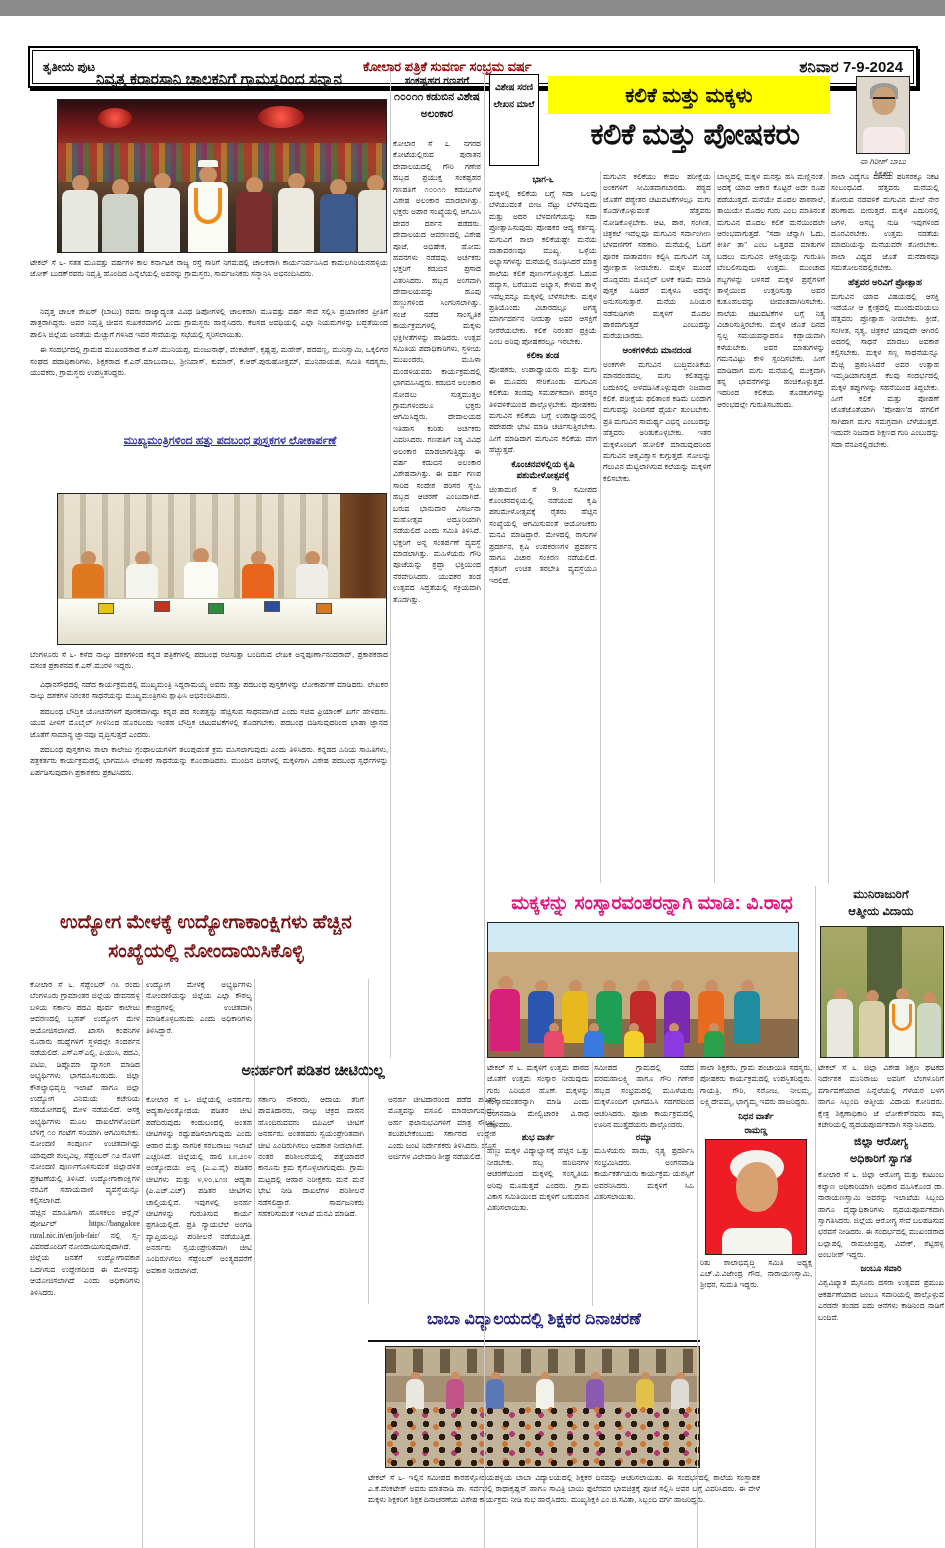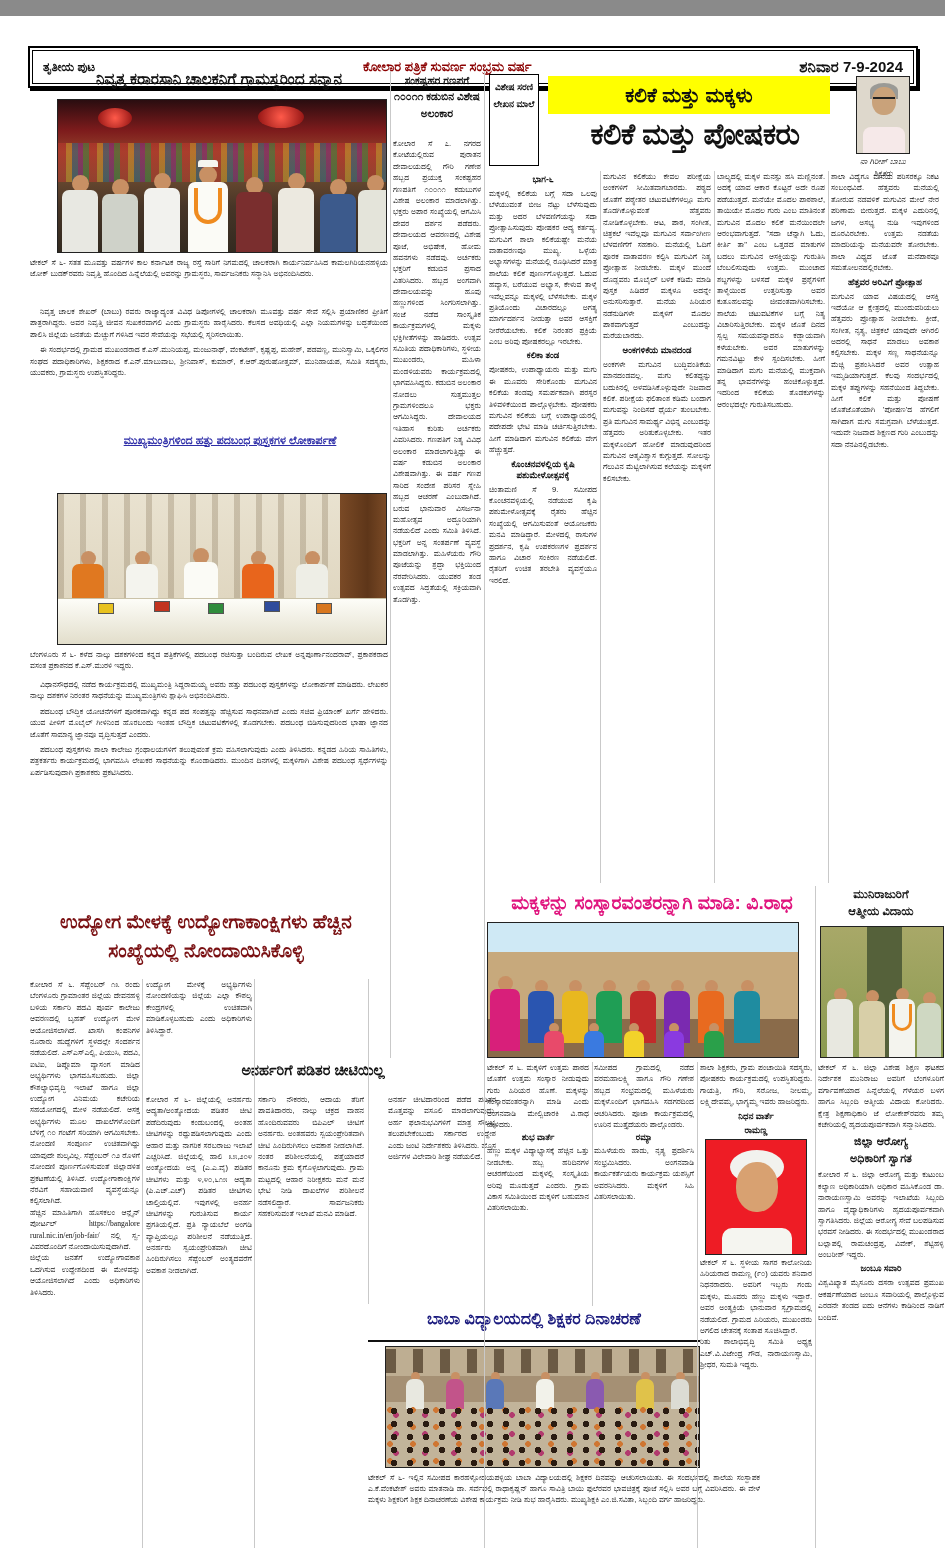--- a/index.html
+++ b/index.html
@@ -323,21 +323,20 @@
   </div>
   <div class="abs" style="left:700px;top:1046px;width:112px;height:500px;overflow:hidden;">
     <div class="t">ಶಾಲಾ ಶಿಕ್ಷಕರು, ಗ್ರಾಮ ಪಂಚಾಯಿತಿ ಸದಸ್ಯರು, ಪೋಷಕರು ಕಾರ್ಯಕ್ರಮದಲ್ಲಿ ಉಪಸ್ಥಿತರಿದ್ದರು. ಗಾಯತ್ರಿ, ಗೌರಿ, ಸರೋಜ, ನೀಲಮ್ಮ, ಲಕ್ಷ್ಮಿದೇವಮ್ಮ, ಭಾಗ್ಯಮ್ಮ ಇವರು ಹಾಜರಿದ್ದರು.</div>
     <div class="sub u">ನಿಧನ ವಾರ್ತೆ</div>
     <div class="sub">ರಾಮಣ್ಣ</div>
     <div class="photo" id="ph5" style="position:relative;width:102px;height:116px;margin:2px auto;">
       <div class="obit-hair"></div>
       <div class="obit-face"></div>
       <div class="obit-shirt"></div>
     </div>
-    <div class="t">ಟೇಕಲ್ ಸೆ ೬. ಸ್ಥಳೀಯ ಸಾಗರ ಕಾಲೋನಿಯ ಹಿರಿಯರಾದ ರಾಮಣ್ಣ (೯೦) ಯವರು ಶನಿವಾರ ನಿಧನರಾದರು. ಅವರಿಗೆ ಇಬ್ಬರು ಗಂಡು ಮಕ್ಕಳು, ಮೂವರು ಹೆಣ್ಣು ಮಕ್ಕಳು ಇದ್ದಾರೆ. ಅವರ ಅಂತ್ಯಕ್ರಿಯೆ ಭಾನುವಾರ ಸ್ವಗ್ರಾಮದಲ್ಲಿ ನಡೆಯಲಿದೆ. ಗ್ರಾಮದ ಹಿರಿಯರು, ಮುಖಂಡರು ಅಗಲಿದ ಚೇತನಕ್ಕೆ ಸಂತಾಪ ಸೂಚಿಸಿದ್ದಾರೆ.</div>
     <div class="t">ರಿತು ಶಾಲಾಭಿವೃದ್ಧಿ ಸಮಿತಿ ಅಧ್ಯಕ್ಷ ಎಚ್.ವಿ.ವಿಜೇಂದ್ರ ಗೌಡ, ನಾರಾಯಣಸ್ವಾಮಿ, ಶ್ರೀಧರ, ಸುಮತಿ ಇದ್ದರು.</div>
   </div>
   <div class="abs" style="left:818px;top:1046px;width:126px;height:500px;overflow:hidden;">
     <div class="t">ಟೇಕಲ್ ಸೆ ೬. ಜಿಲ್ಲಾ ವಿಶೇಷ ಶಿಕ್ಷಣ ಘಟಕದ ನಿರ್ದೇಶಕ ಮುನಿರಾಜು ಅವರಿಗೆ ಬೆಂಗಳೂರಿಗೆ ವರ್ಗಾವಣೆಯಾದ ಹಿನ್ನೆಲೆಯಲ್ಲಿ ಗೆಳೆಯರ ಬಳಗ ಹಾಗೂ ಸಿಬ್ಬಂದಿ ಆತ್ಮೀಯ ವಿದಾಯ ಕೋರಿದರು. ಕ್ಷೇತ್ರ ಶಿಕ್ಷಣಾಧಿಕಾರಿ ಜೆ ಲೋಕೇಶ್‌ರವರು ತಮ್ಮ ಕಚೇರಿಯಲ್ಲಿ ಹೃದಯಪೂರ್ವಕವಾಗಿ ಸನ್ಮಾನಿಸಿದರು.</div>
     <div class="sub" style="font-size:11px;line-height:1.5;">
       <div>ಜಿಲ್ಲಾ ಆರೋಗ್ಯ</div>
       <div>ಅಧಿಕಾರಿಗೆ ಸ್ವಾಗತ</div>
     </div>
     <div class="t">ಕೋಲಾರ ಸೆ ೬. ಜಿಲ್ಲಾ ಆರೋಗ್ಯ ಮತ್ತು ಕುಟುಂಬ ಕಲ್ಯಾಣ ಅಧಿಕಾರಿಯಾಗಿ ಅಧಿಕಾರ ವಹಿಸಿಕೊಂಡ ಡಾ. ನಾರಾಯಣಸ್ವಾಮಿ ಅವರನ್ನು ಇಲಾಖೆಯ ಸಿಬ್ಬಂದಿ ಹಾಗೂ ವೈದ್ಯಾಧಿಕಾರಿಗಳು ಹೃದಯಪೂರ್ವಕವಾಗಿ ಸ್ವಾಗತಿಸಿದರು. ಜಿಲ್ಲೆಯ ಆರೋಗ್ಯ ಸೇವೆ ಬಲಪಡಿಸುವ ಭರವಸೆ ನೀಡಿದರು. ಈ ಸಂದರ್ಭದಲ್ಲಿ ಮುಖಂಡರಾದ ಬಲ್ಲಾಪಲ್ಲಿ ರಾಮಚಂದ್ರಪ್ಪ, ವಿವೇಕ್, ಶೆಟ್ಟಿಹಳ್ಳಿ ಅಂಬರೀಶ್ ಇದ್ದರು.</div>
     <div class="sub">ಜಂಬೂ ಸವಾರಿ</div>

